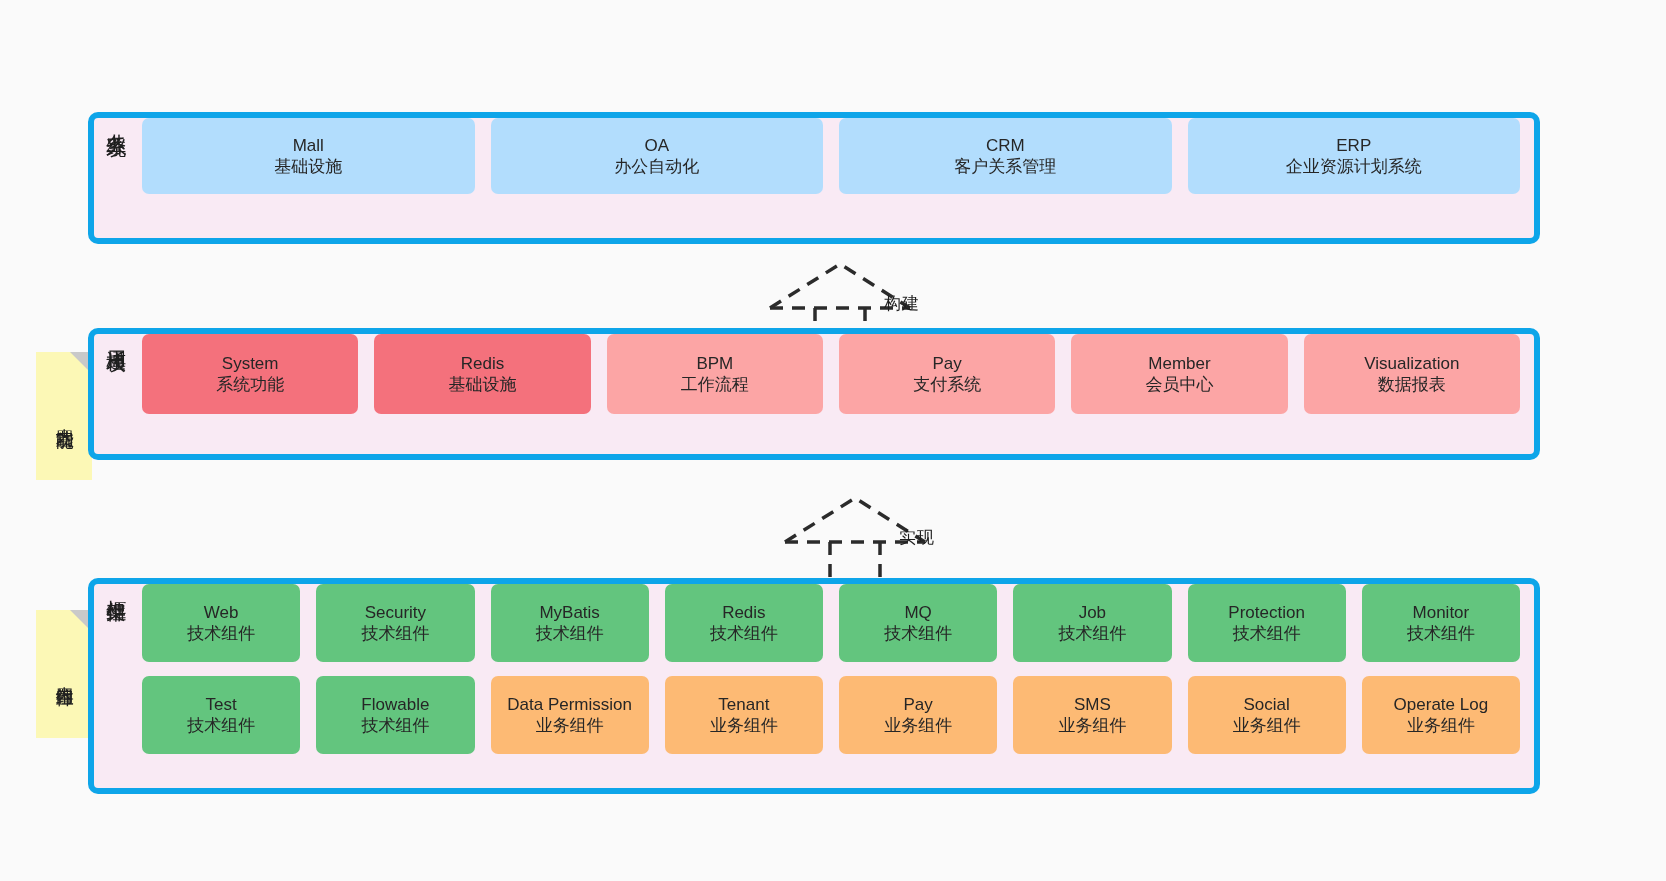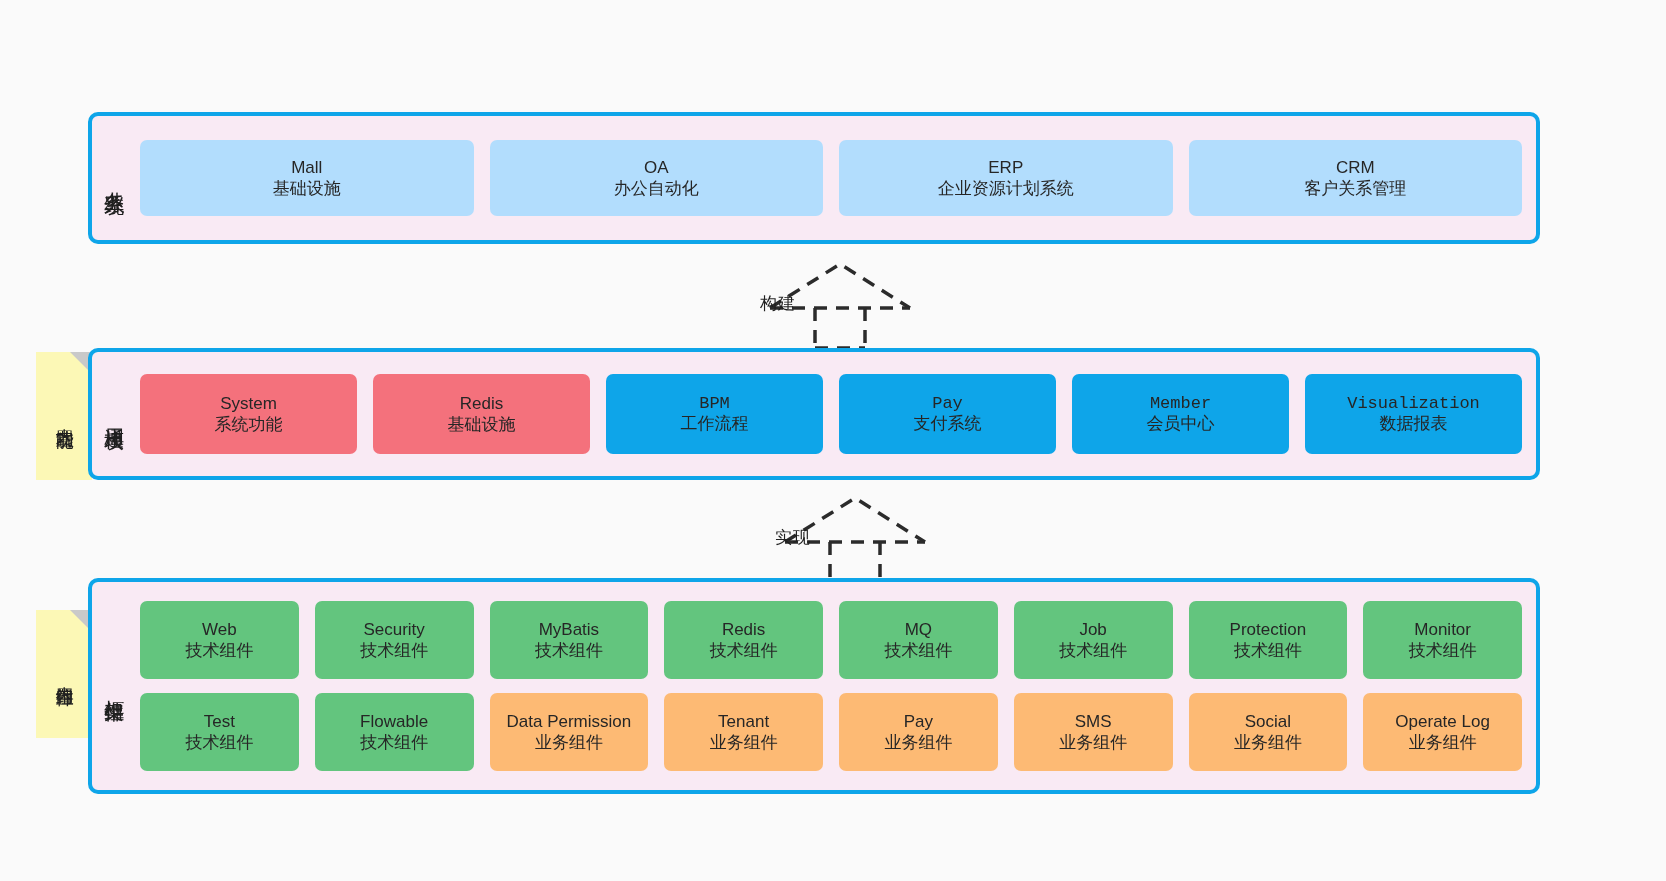--- a/index.html
+++ b/index.html
@@ -20,25 +20,25 @@
     position: relative;
     width: 1666px;
     height: 881px;
   }
 
   
   .layer {
     position: absolute;
     box-sizing: border-box;
     background: #f9eaf4;
-    border: 4px solid #0ea5e9;
+    border: 6px solid #0ea5e9;
     border-radius: 10px;
     display: flex;
     flex-direction: row;
-    align-items: center;
+    align-items: flex-start;
   }
 
   
   .layer-title {
     width: 44px;
     flex: 0 0 44px;
     display: flex;
     align-items: center;
     justify-content: center;
     font-size: 20px;
@@ -79,29 +79,29 @@
     font-size: 17px;
     line-height: 1.26;
     color: #262626;
     padding: 4px 6px;
   }
   .card .t1 { display: block; }
   .card .t2 { display: block; }
 
   .card.blue        { background: #b2ddfd; }
   .card.red         { background: #f4717c; }
-  .card.pink        { background: #0ea5e9; font-family: Liberation Mono, monospace; }
+  .card.pink        { background: #fca5a5; }
   .card.green       { background: #63c57e; }
   .card.green-light { background: #fdba74; }
 
   
   #layer-business { left: 88px;  top: 112px; width: 1452px; height: 132px; }
   #layer-business .card { height: 76px; }
 
-  #layer-common   { left: 88px;  top: 348px; width: 1452px; height: 132px; }
+  #layer-common   { left: 88px;  top: 328px; width: 1452px; height: 132px; }
   #layer-common .card { height: 80px; }
 
   #layer-framework{ left: 88px;  top: 578px; width: 1452px; height: 216px; }
   #layer-framework .card { height: 78px; }
 
   
   .note {
     position: absolute;
     box-sizing: border-box;
     background: #fcf8b6;
@@ -133,21 +133,21 @@
     position: absolute;
     width: 160px;
     height: 92px;
   }
   .arrow svg { display: block; overflow: visible; }
   .arrow-label {
     position: absolute;
     left: 0;
     top: 34px;
     width: 100%;
-    text-align: left;
+    text-align: right;
     font-size: 17px;
     color: #1f1f1f;
     pointer-events: none;
     letter-spacing: 1px;
   }
   #arrow-build    { left: 760px; top: 258px; }
   #arrow-realize  { left: 775px; top: 492px; }
 </style>
 </head>
 <body>
@@ -160,26 +160,26 @@
       <div class="row">
         <div class="card blue">
           <span class="t1">Mall</span>
           <span class="t2">基础设施</span>
         </div>
         <div class="card blue">
           <span class="t1">OA</span>
           <span class="t2">办公自动化</span>
         </div>
         <div class="card blue">
+          <span class="t1">CRM</span>
+          <span class="t2">客户关系管理</span>
+        </div>
+        <div class="card blue">
           <span class="t1">ERP</span>
           <span class="t2">企业资源计划系统</span>
-        </div>
-        <div class="card blue">
-          <span class="t1">CRM</span>
-          <span class="t2">客户关系管理</span>
         </div>
       </div>
     </div>
   </div>
 
   <div class="arrow" id="arrow-build">
     <svg width="160" height="92" viewBox="0 0 160 92" xmlns="http://www.w3.org/2000/svg">
       <path d="M 10 50 L 80 6 L 150 50" fill="none" stroke="#2b2b2b" stroke-width="3.5" stroke-dasharray="13 9" stroke-linecap="butt"></path>
       <path d="M 10 50 L 150 50" fill="none" stroke="#2b2b2b" stroke-width="3.5" stroke-dasharray="13 9" stroke-linecap="butt"></path>
       <path d="M 55 50 L 55 92 M 105 50 L 105 92 M 55 90 L 105 90" fill="none" stroke="#2b2b2b" stroke-width="3.5" stroke-dasharray="13 9" stroke-linecap="butt"></path>

